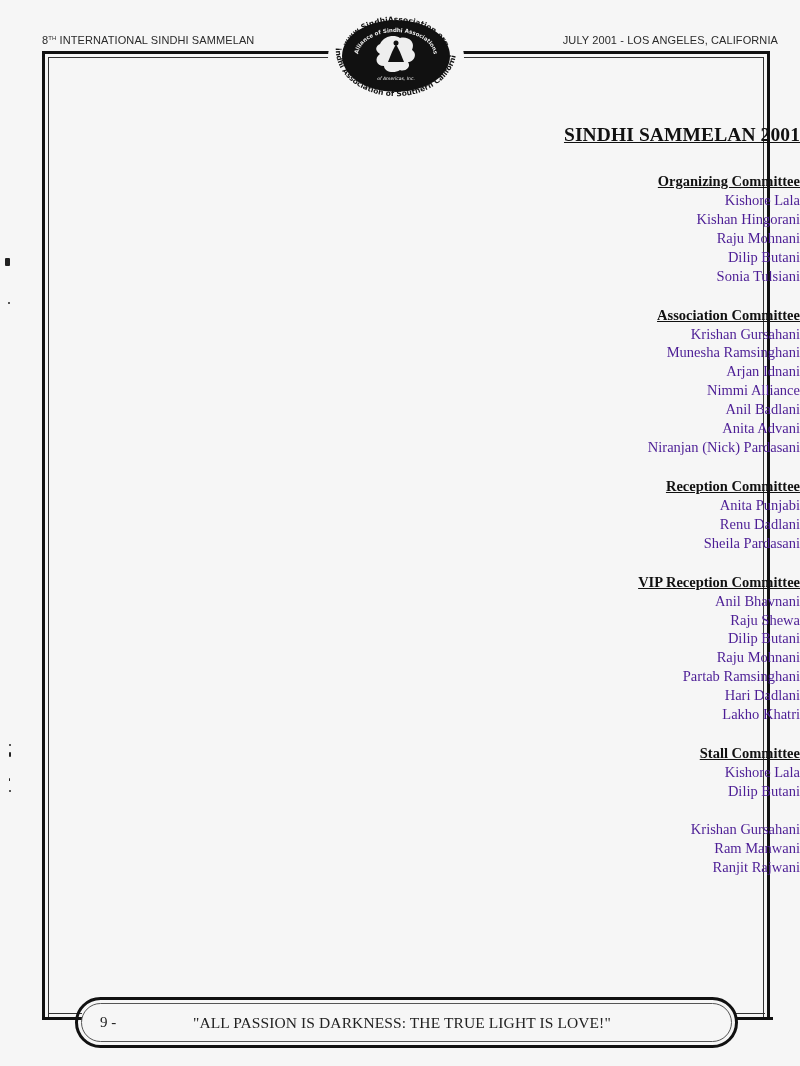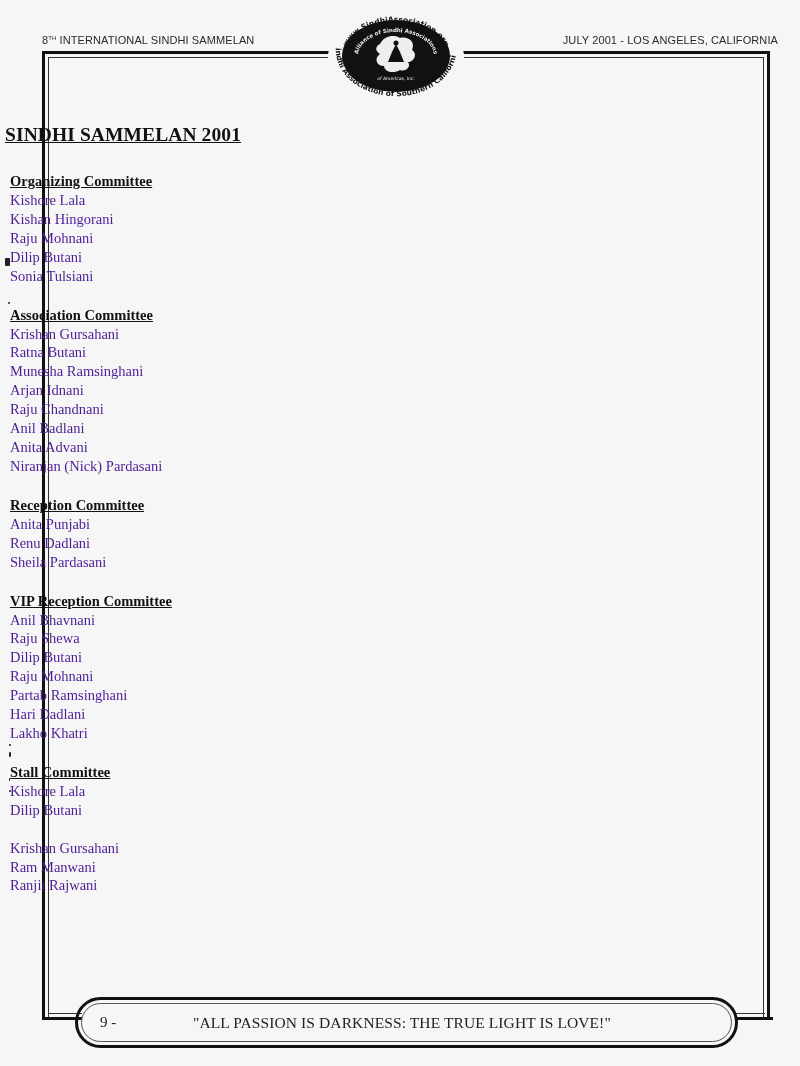--- a/index.html
+++ b/index.html
@@ -39,21 +39,21 @@
   }
 
   .logo {
     position: absolute; left: 328px; top: 14px; width: 136px; height: 86px;
     background: #f6f6f6; border-radius: 50%;
   }
   .logo svg { width: 136px; height: 86px; display: block; }
 
   .content {
     position: absolute; left: 0; right: 0; top: 124px;
-    text-align: left;
+    text-align: right;
   }
   .title {
     font-weight: bold; font-size: 19.5px; text-decoration: underline;
     margin: 0 0 25px 5px; letter-spacing: 0.1px; color: #111;
   }
   .section { margin-left: 10px; margin-top: 16px; }
   .section + .section { margin-top: 19px; }
   .sec-head {
     font-weight: bold; font-size: 14.5px; text-decoration: underline;
     line-height: 20px; color: #111;
@@ -124,24 +124,23 @@
     <div class="member">Kishore Lala</div>
     <div class="member">Kishan Hingorani</div>
     <div class="member">Raju Mohnani</div>
     <div class="member">Dilip Butani</div>
     <div class="member">Sonia Tulsiani</div>
   </div>
 
   <div class="section">
     <div class="sec-head">Association Committee</div>
     <div class="member">Krishan Gursahani</div>
-    <div class="member">Ratna Butani</div>
     <div class="member">Munesha Ramsinghani</div>
     <div class="member">Arjan Idnani</div>
-    <div class="member">Raju Chandnani</div>
+    <div class="member">Nimmi Alliance</div>
     <div class="member">Anil Badlani</div>
     <div class="member">Anita Advani</div>
     <div class="member">Niranjan (Nick) Pardasani</div>
   </div>
 
   <div class="section">
     <div class="sec-head">Reception Committee</div>
     <div class="member">Anita Punjabi</div>
     <div class="member">Renu Dadlani</div>
     <div class="member">Sheila Pardasani</div>

